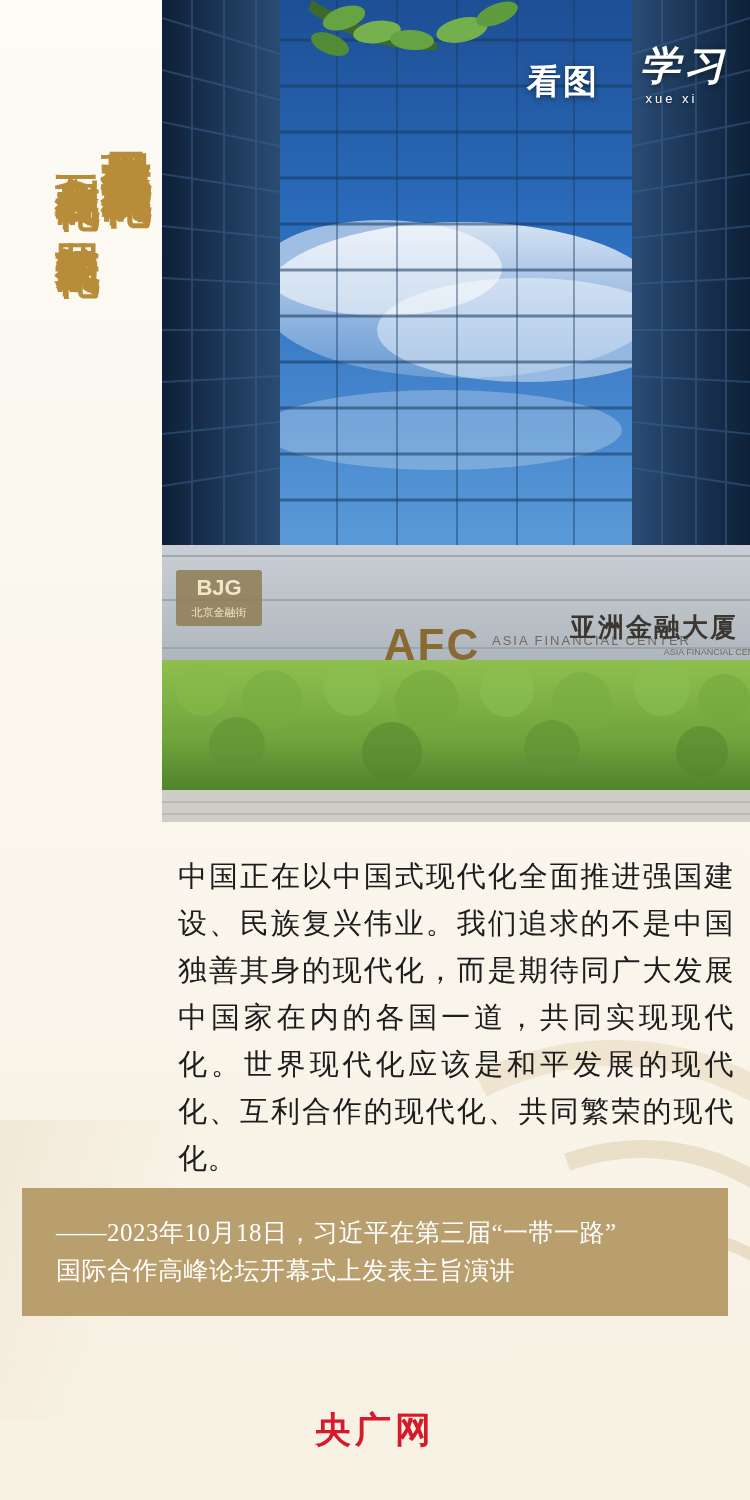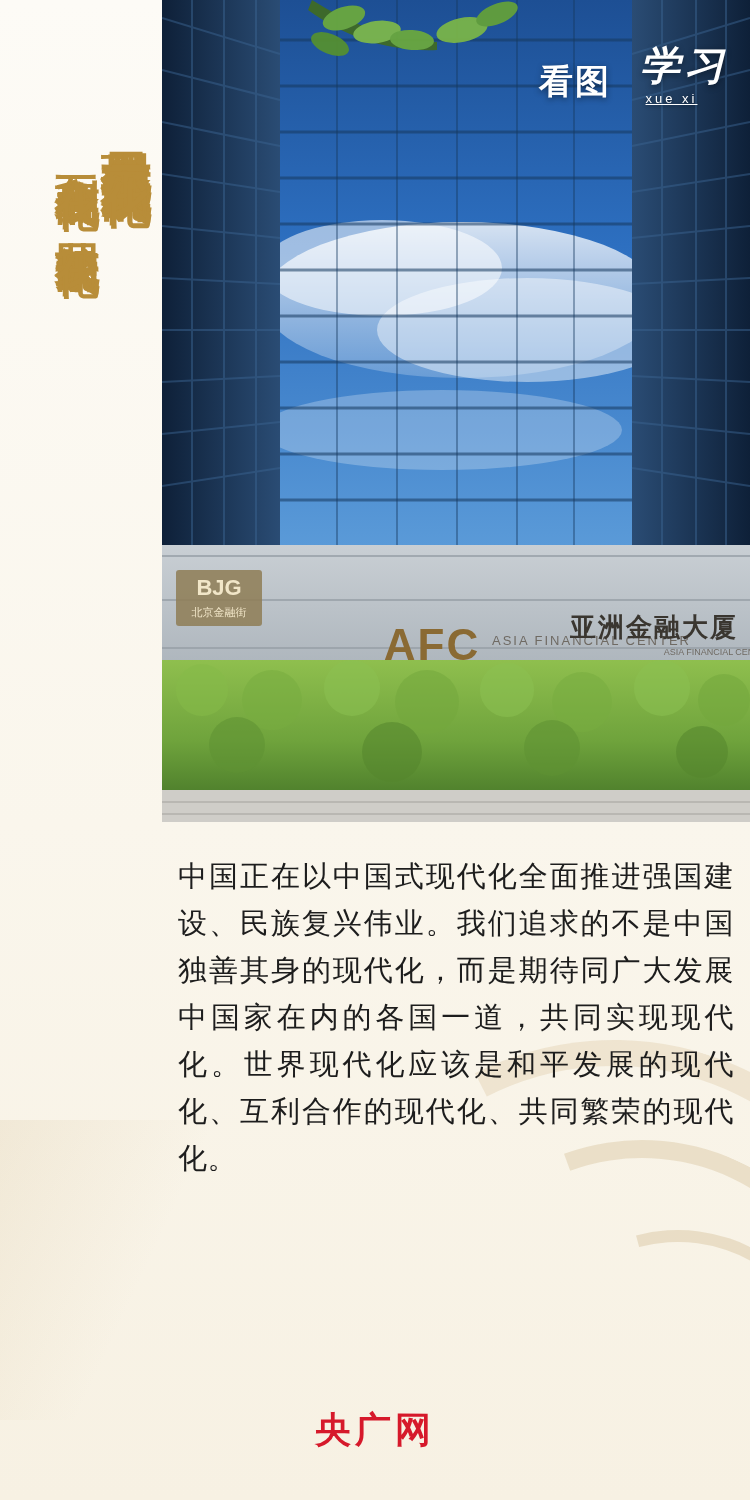--- a/index.html
+++ b/index.html
@@ -103,21 +103,21 @@
   }
   .photo svg { display: block; }
 
   
   .brandmark {
     position: absolute;
     right: 22px;
     top: 46px;
     display: flex;
     align-items: flex-end;
-    gap: 4px;
+    gap: 16px;
     color: #ffffff;
   }
   .brandmark .kantu {
     font-size: 34px;
     font-weight: bold;
     letter-spacing: 2px;
     text-shadow: 0 2px 6px rgba(0,0,0,0.45);
     font-family: "Liberation Serif", serif;
   }
   .brandmark .script {
@@ -134,21 +134,20 @@
     text-shadow: 0 2px 6px rgba(0,0,0,0.45);
     letter-spacing: 4px;
     margin-left: 25px;
   }
   .brandmark .script .py {
     font-size: 13px;
     letter-spacing: 3px;
     margin-top: 6px;
     font-family: "Liberation Sans", sans-serif;
     text-shadow: 0 1px 4px rgba(0,0,0,0.5);
-    text-decoration: underline;
   }
 
   
   .body-text {
     position: absolute;
     left: 178px;
     top: 856px;
     width: 556px;
     font-size: 29px;
     line-height: 1.62;
@@ -359,16 +358,20 @@
       <span class="kantu">看图</span>
       <span class="script">
         <span class="cn">学习</span>
         <span class="py">xue xi</span>
       </span>
     </div>
   </div>
 
   <div class="body-text">中国正在以中国式现代化全面推进强国建设、民族复兴伟业。我们追求的不是中国独善其身的现代化，而是期待同广大发展中国家在内的各国一道，共同实现现代化。世界现代化应该是和平发展的现代化、互利合作的现代化、共同繁荣的现代化。</div>
 
+  <div class="source-band">
+    <div class="line">——2023年10月18日，习近平在第三届“一带一路”</div>
+    <div class="line">国际合作高峰论坛开幕式上发表主旨演讲</div>
+  </div>
 
   <div class="footer-logo">央广网</div>
 
 </div>
 
 </body></html>

